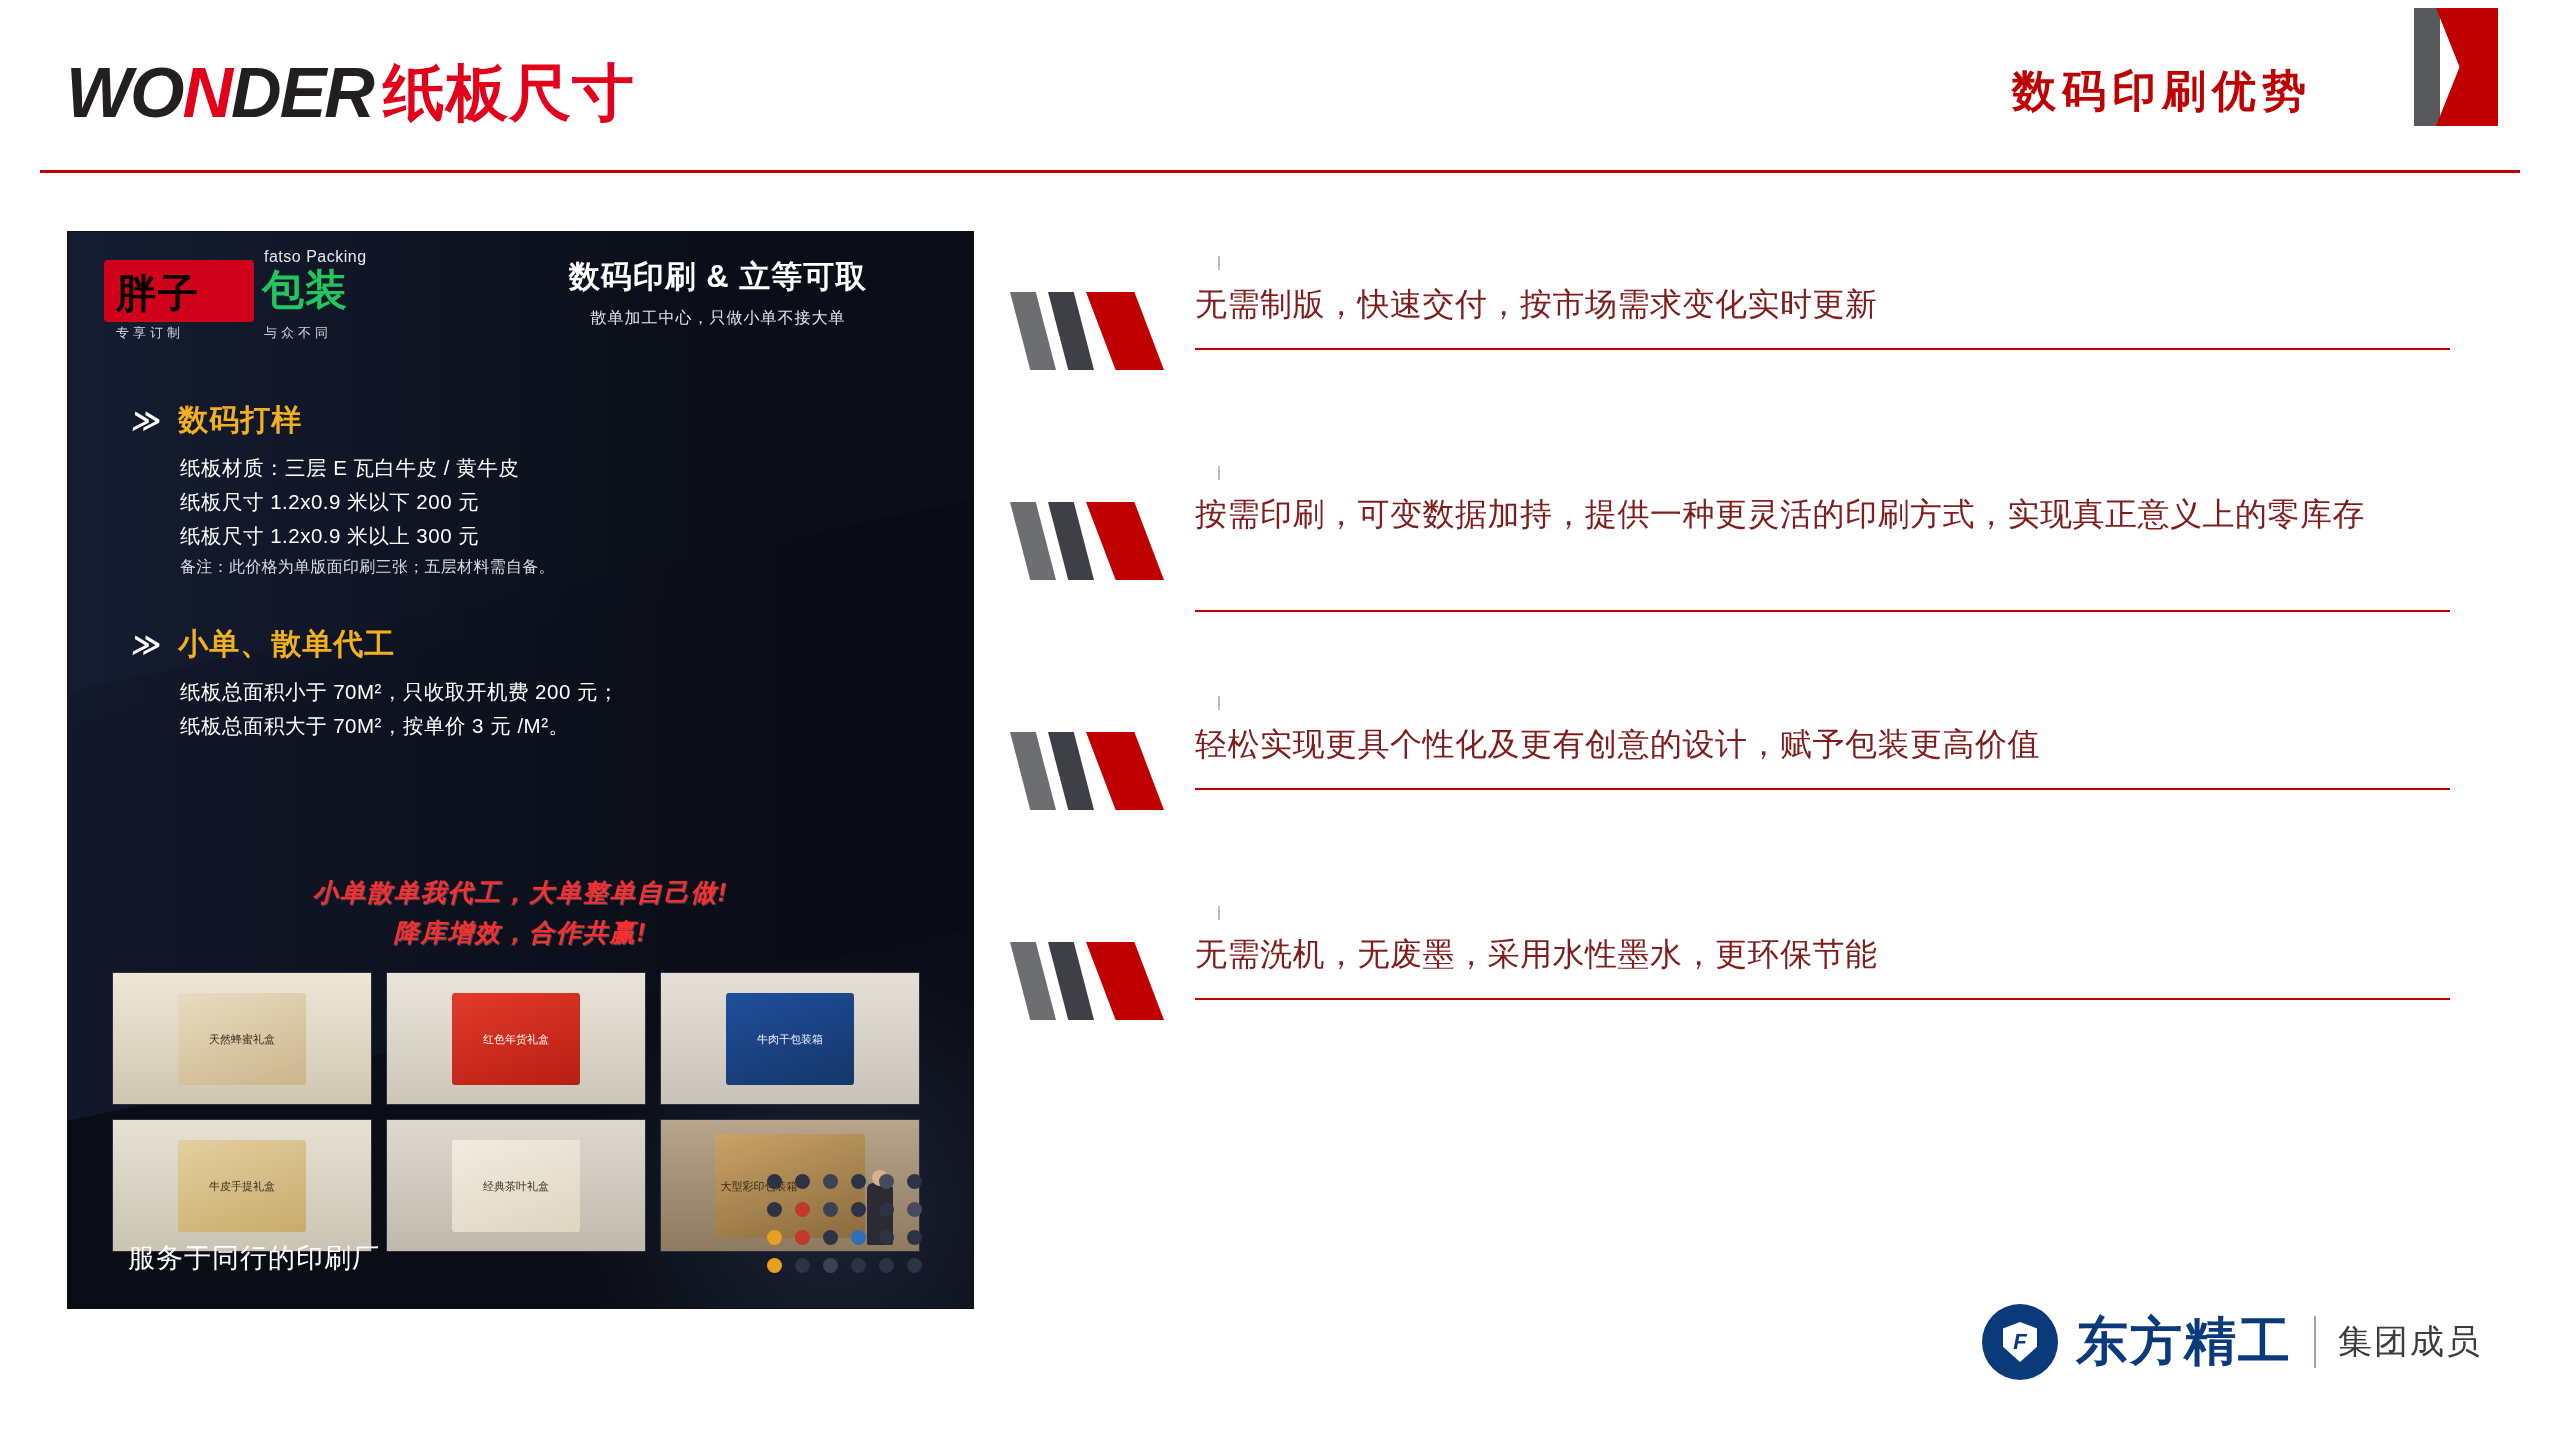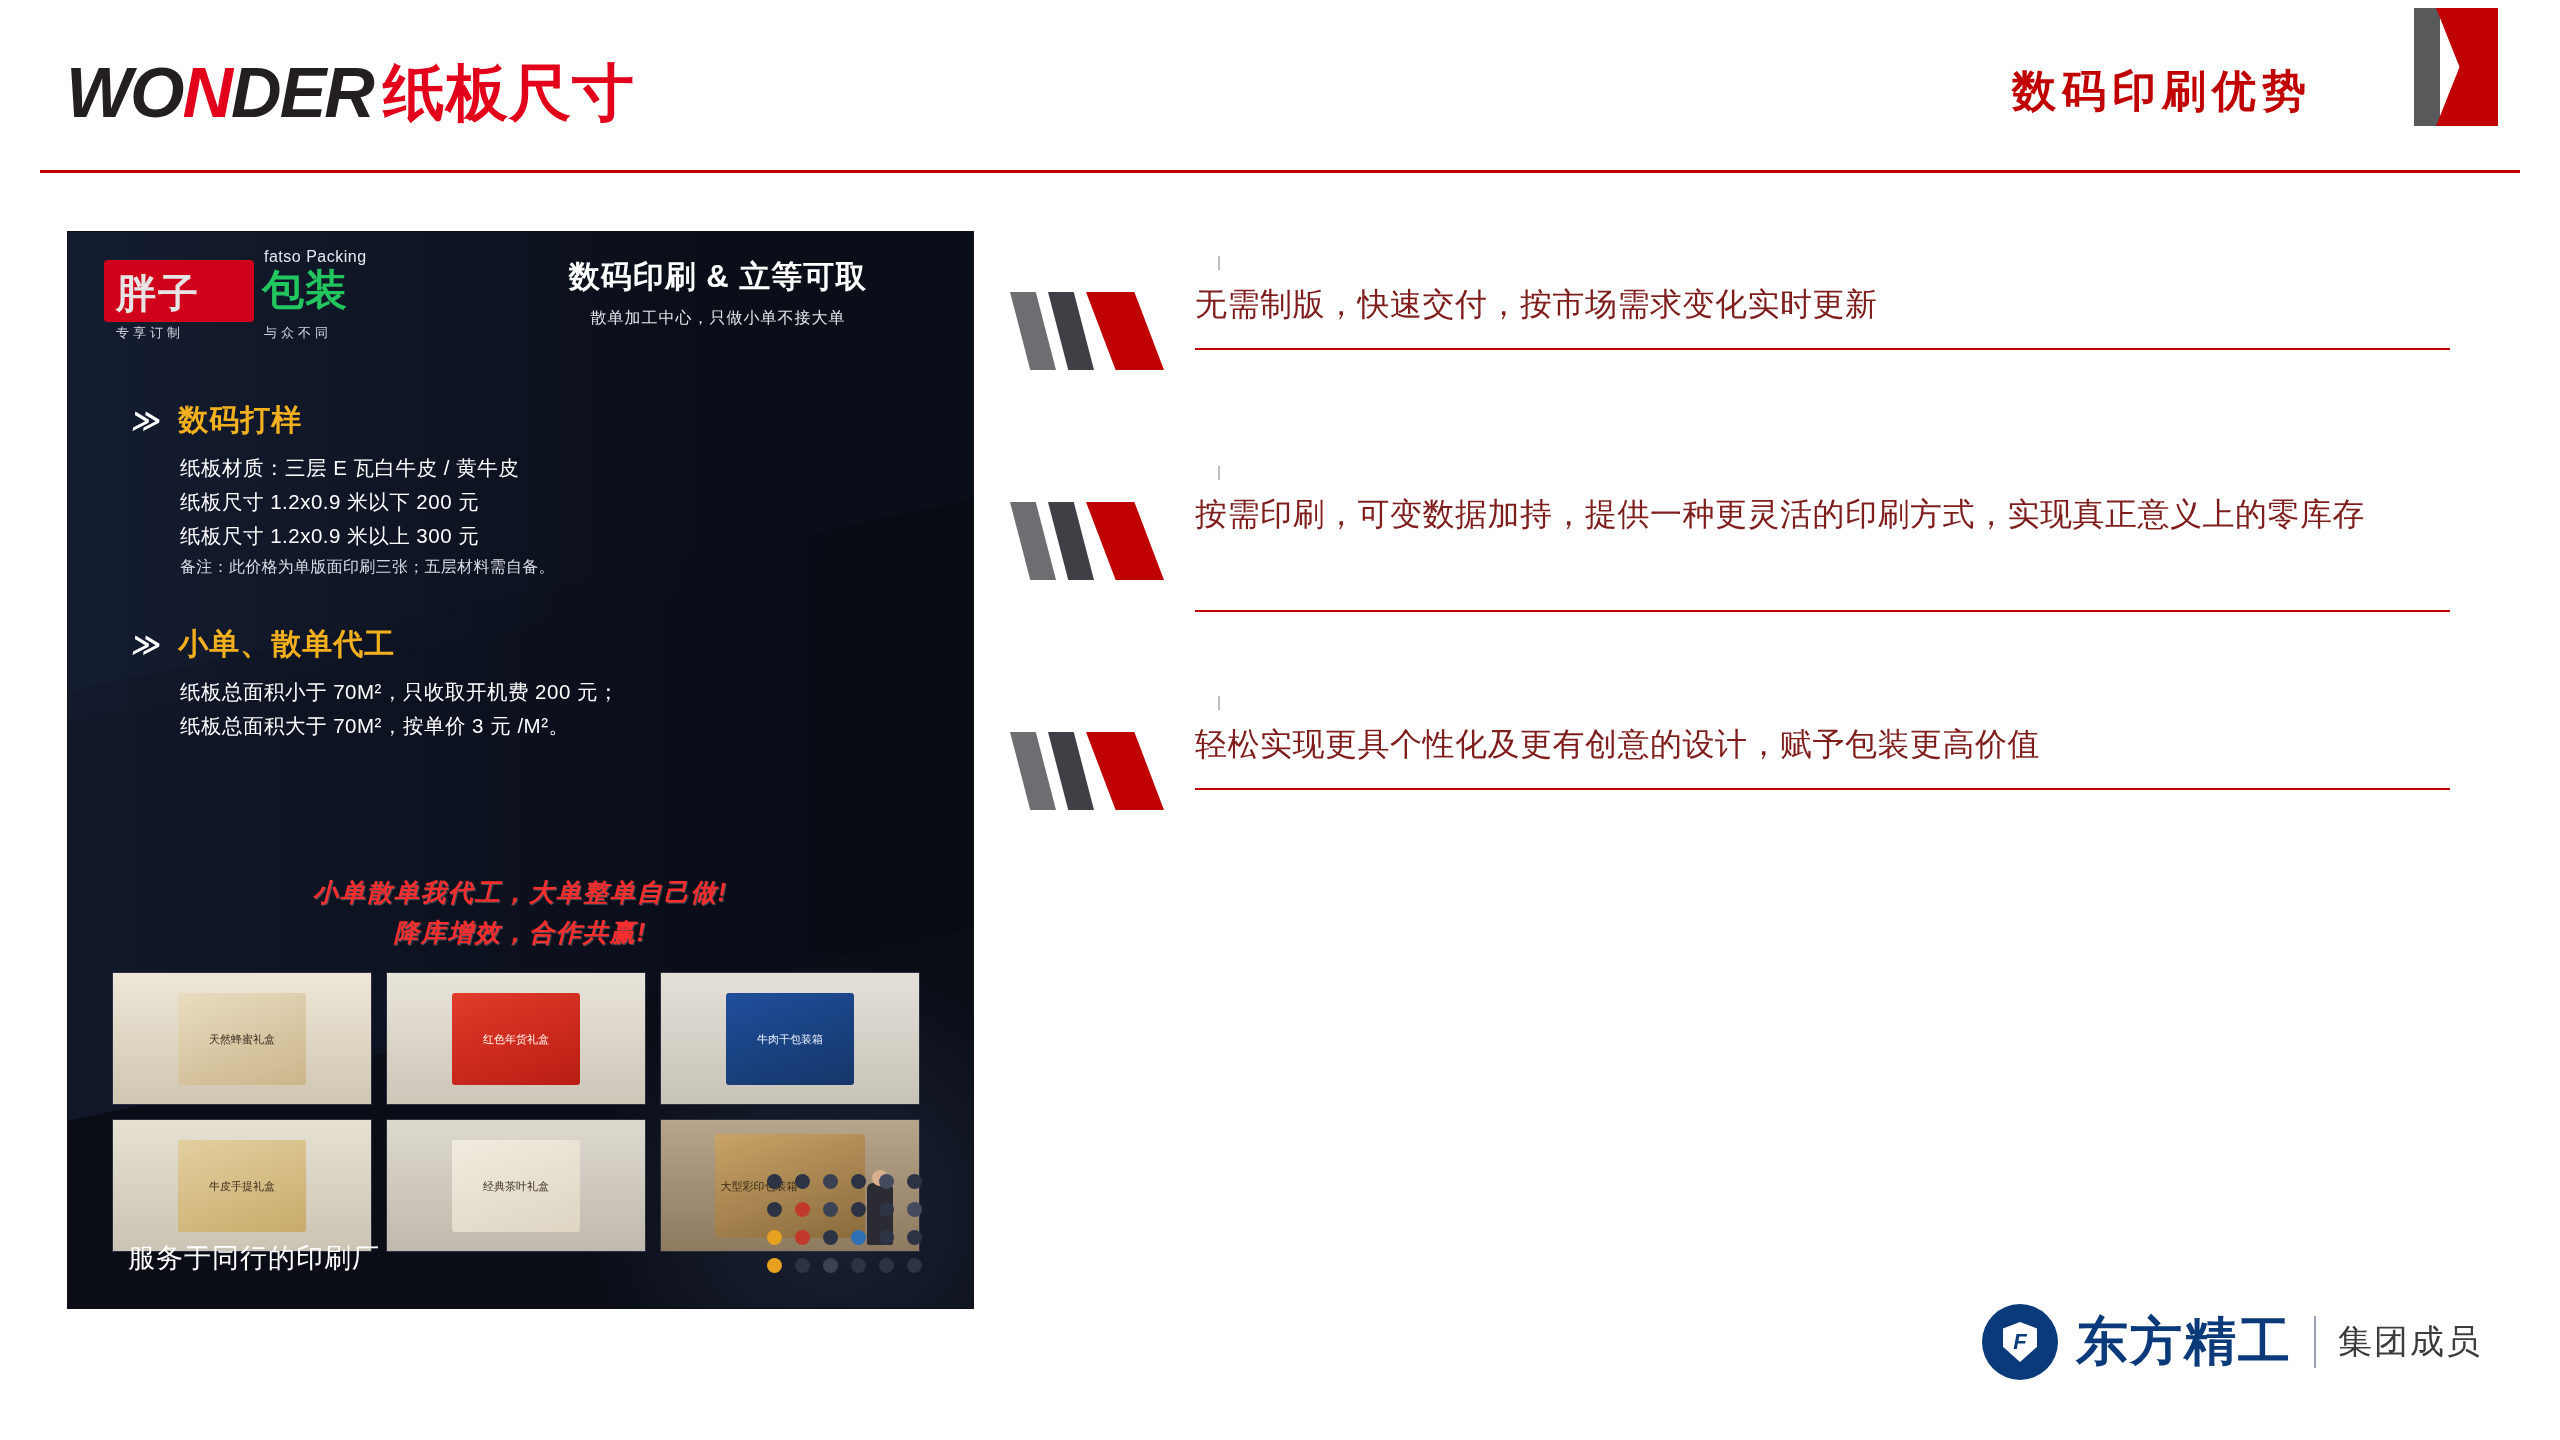--- a/index.html
+++ b/index.html
@@ -132,21 +132,21 @@
     left: 0; top: 6px;
     width: 150px; height: 62px;
     background: #d0021b;
     border-radius: 4px;
   }
   .brand-box .bb-red span {
     position: absolute;
     left: 12px; top: 6px;
     font-size: 40px;
     font-weight: 700;
-    color: #e5e5e5;
+    color: #000000;
     letter-spacing: 2px;
   }
   .brand-box .bb-sub {
     position: absolute;
     left: 12px; top: 70px;
     font-size: 13px;
     color: #cfd3dc;
     letter-spacing: 4px;
   }
   .brand-box .bb-cn {
@@ -601,20 +601,30 @@
     <div class="tick"></div>
     <div class="chev">
       <div class="c1"></div>
       <div class="c2"></div>
       <div class="c3"></div>
     </div>
     <div class="bullet-text">轻松实现更具个性化及更有创意的设计，赋予包装更高价值</div>
     <div class="bullet-rule"></div>
   </div>
 
+  <div class="bullet b4">
+    <div class="tick"></div>
+    <div class="chev">
+      <div class="c1"></div>
+      <div class="c2"></div>
+      <div class="c3"></div>
+    </div>
+    <div class="bullet-text">无需洗机，无废墨，采用水性墨水，更环保节能</div>
+    <div class="bullet-rule"></div>
+  </div>
 
 </div>
 
 <div class="group-logo">
   <div class="gl-mark">
     <span class="f">F</span>
   </div>
   <div class="gl-name">东方精工</div>
   <div class="gl-div"></div>
   <div class="gl-sub">集团成员</div>

